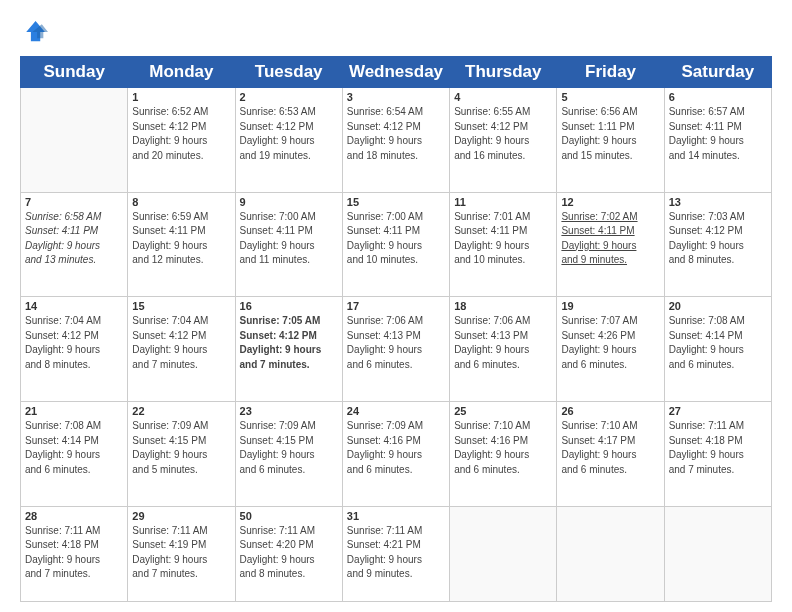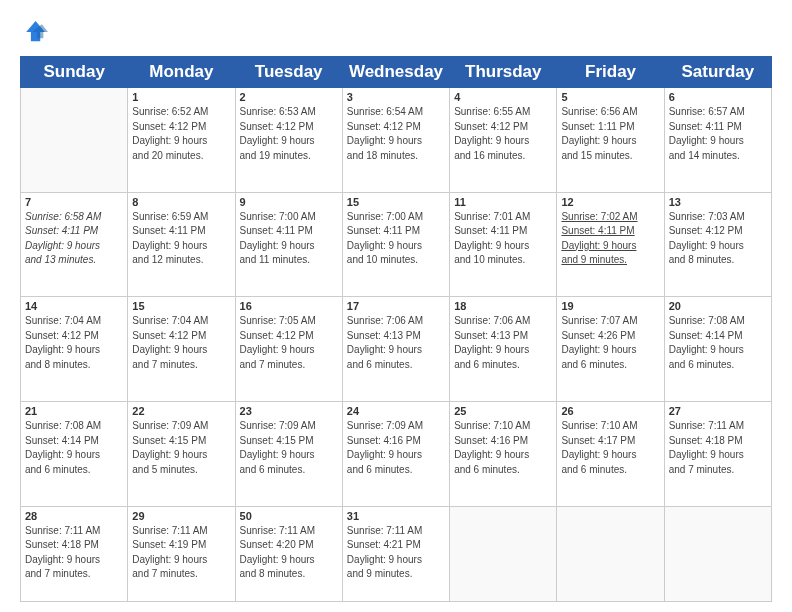--- a/index.html
+++ b/index.html
@@ -241,21 +241,21 @@
           </td>
           <td>
             <span class="day-number">15</span>
             <div class="day-info" style="white-space: pre-wrap;">Sunrise: 7:04 AM
 Sunset: 4:12 PM
 Daylight: 9 hours
 and 7 minutes.</div>
           </td>
           <td>
             <span class="day-number">16</span>
-            <div class="day-info" style="white-space: pre-wrap;">Sunrise: 7:05 AM
+            <div class="day-info" style="white-space: pre-wrap; font-weight: bold;">Sunrise: 7:05 AM
 Sunset: 4:12 PM
 Daylight: 9 hours
 and 7 minutes.</div>
           </td>
           <td>
             <span class="day-number">17</span>
             <div class="day-info" style="white-space: pre-wrap;">Sunrise: 7:06 AM
 Sunset: 4:13 PM
 Daylight: 9 hours
 and 6 minutes.</div>

